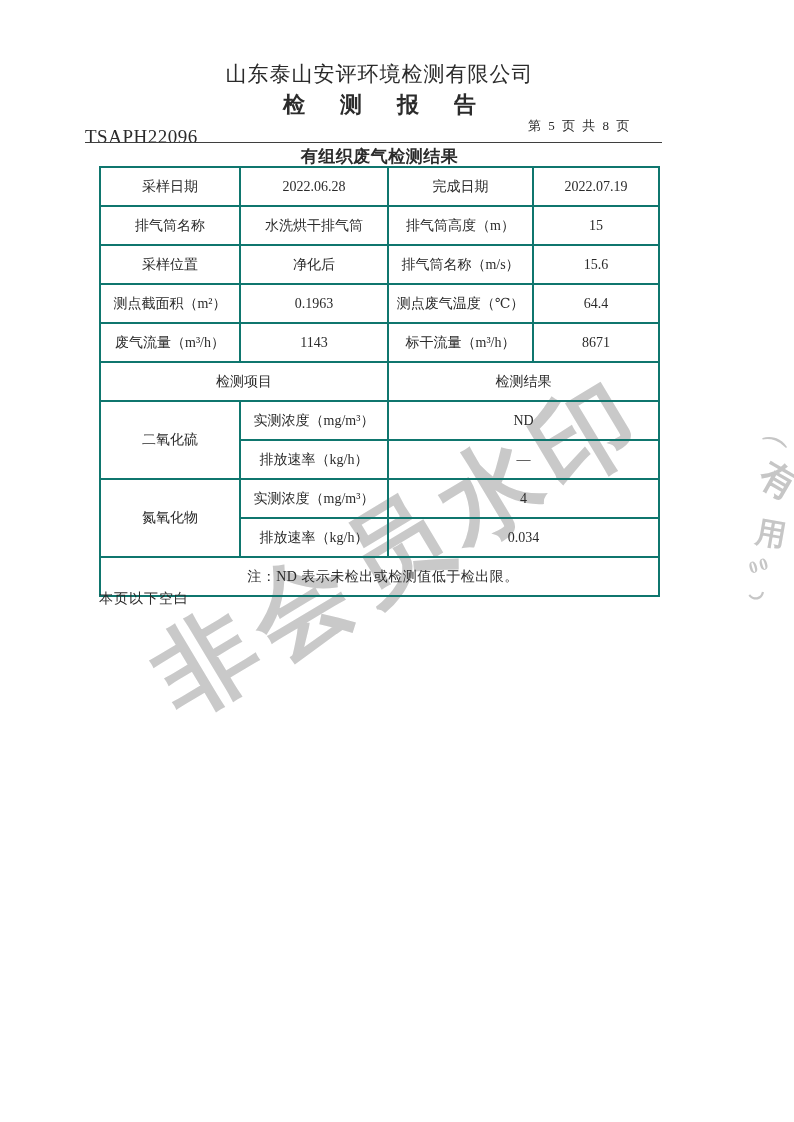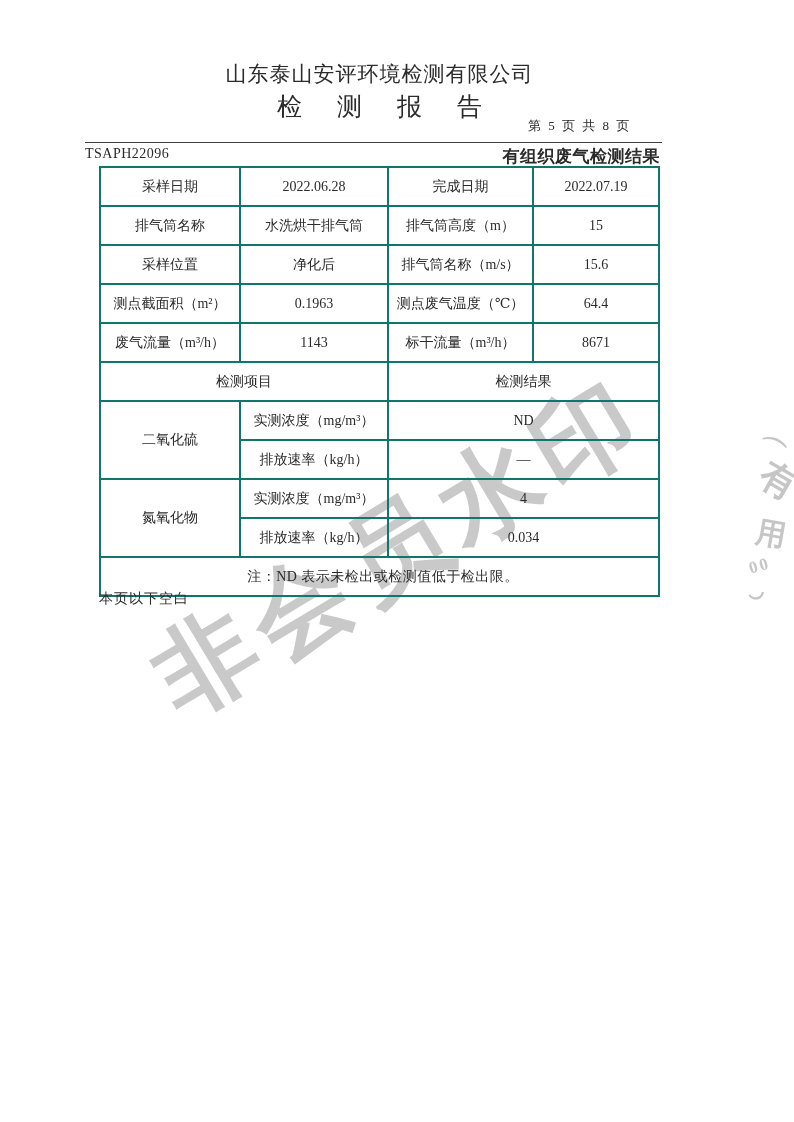--- a/index.html
+++ b/index.html
@@ -57,33 +57,32 @@
     font-size: 21px;
     font-weight: 400;
     letter-spacing: 1px;
   }
   .report-title {
     position: absolute;
     top: 90px;
     left: 99px;
     width: 561px;
     text-align: center;
-    font-size: 25px;
-    font-weight: normal;
+    font-size: 22px;
+    font-weight: bold;
     letter-spacing: 35px;
     text-indent: 35px;
     white-space: nowrap;
   }
   .report-no {
     position: absolute;
     top: 126px;
     left: 85px;
-    font-size: 14px;
+    font-size: 19px;
     letter-spacing: 0.5px;
-    margin-top: 20px;
   }
   .page-info {
     position: absolute;
     top: 117px;
     left: 528px;
     width: 136px;
     text-align: left;
     font-size: 13px;
     letter-spacing: 2px;
   }
@@ -93,21 +92,21 @@
     left: 85px;
     width: 577px;
     height: 1px;
     background: #3f3f3f;
   }
   .table-caption {
     position: absolute;
     top: 145px;
     left: 99px;
     width: 561px;
-    text-align: right;
+    text-align: center;
     font-size: 17px;
     font-weight: bold;
     letter-spacing: 0.5px;
   }
   
   .report-table {
     position: absolute;
     top: 166px;
     left: 99px;
     width: 559px;

